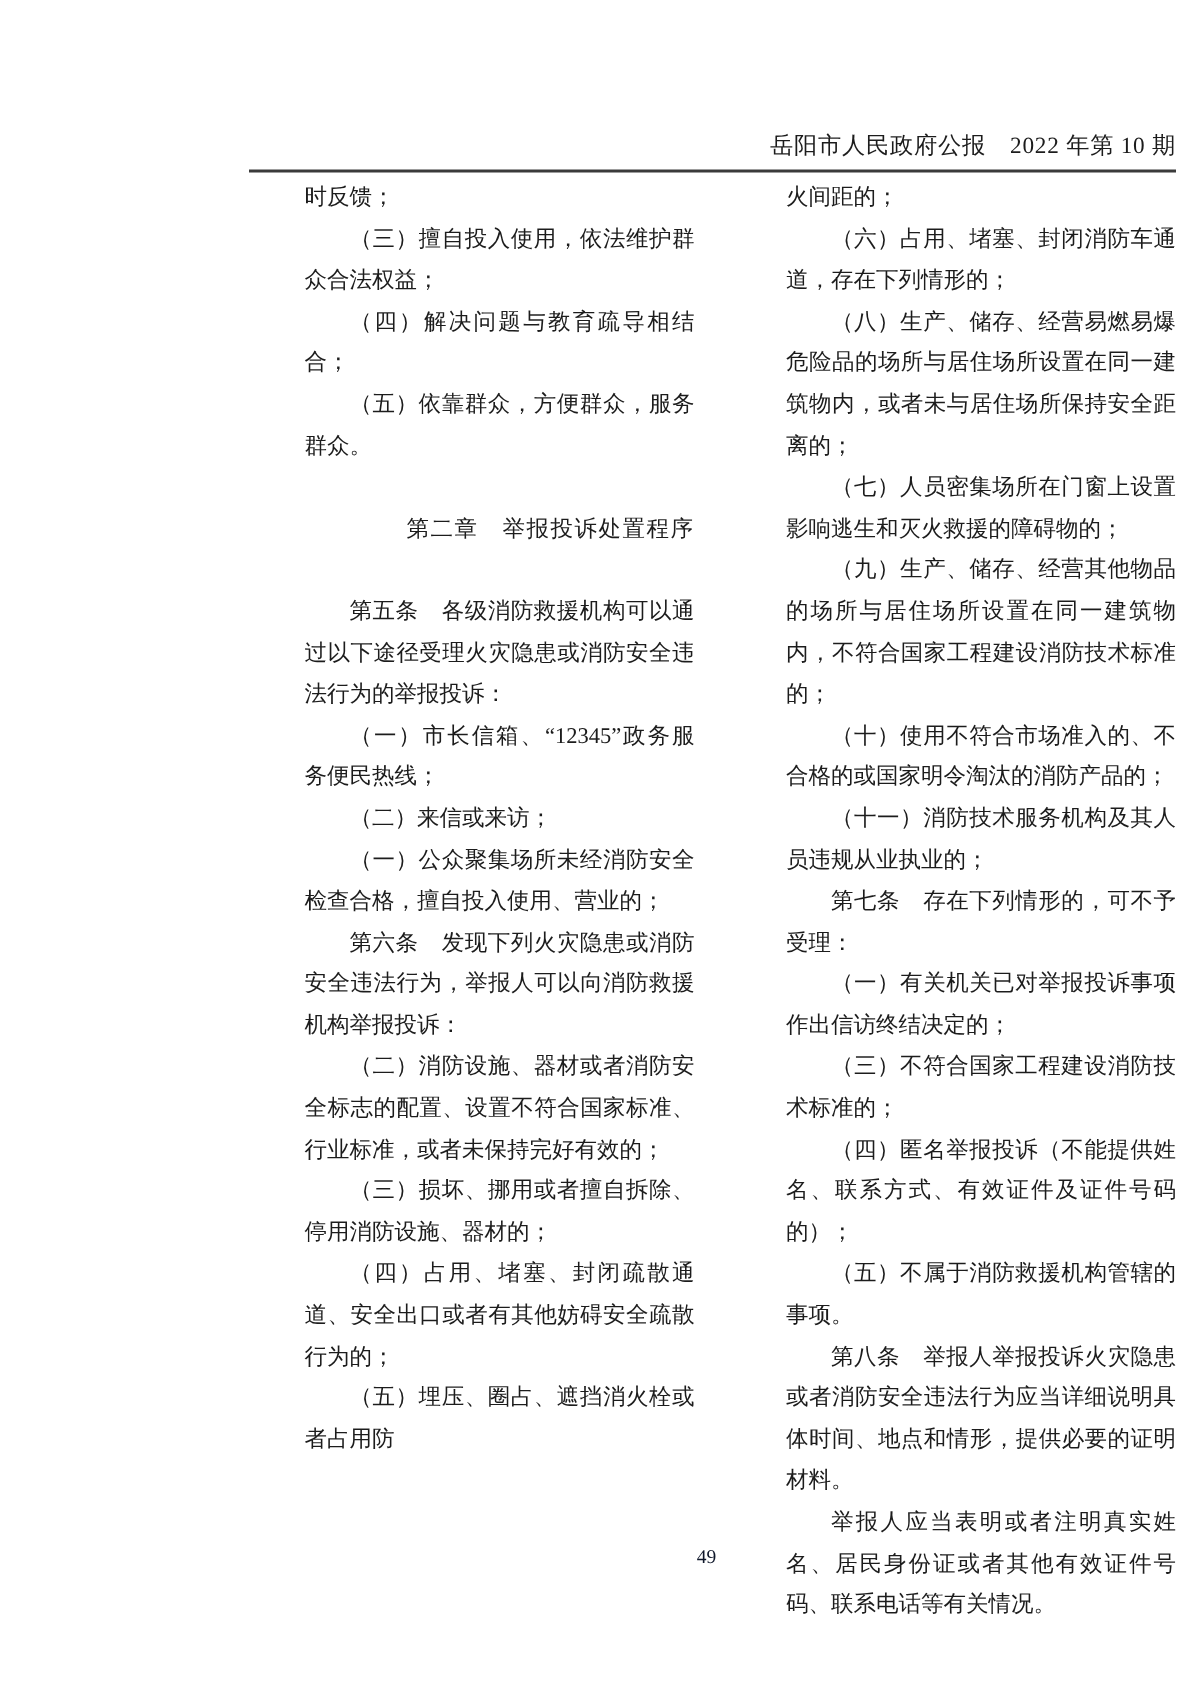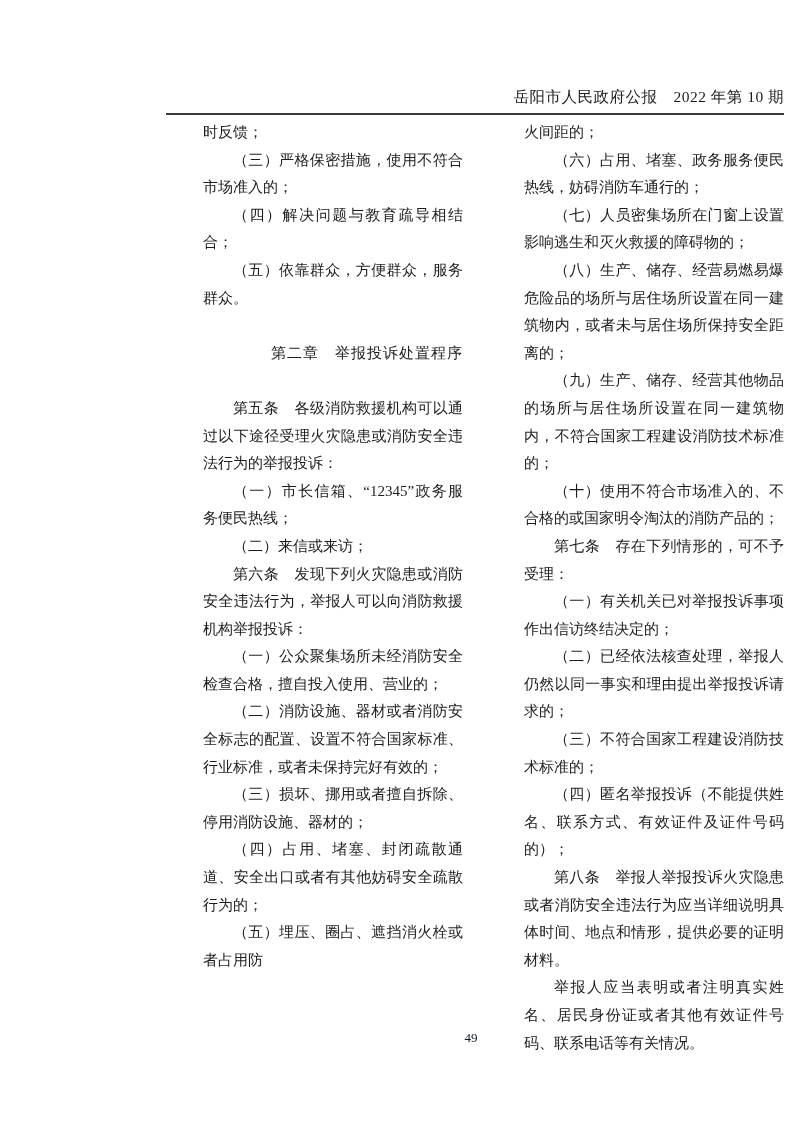--- a/index.html
+++ b/index.html
@@ -65,47 +65,48 @@
 <div class="page">
 
   <div class="header-title">岳阳市人民政府公报　2022 年第 10 期</div>
 
   <div class="header-rule"></div>
 
   <div class="body-columns">
 
     <div class="column">
       <p class="continuation">时反馈；</p>
-      <p class="clause">（三）严格保密措施，使用不符合市场准入的；</p>
+      <p class="clause">（三）擅自投入使用，依法维护群众合法权益；</p>
       <p class="clause">（四）解决问题与教育疏导相结合；</p>
       <p class="clause">（五）依靠群众，方便群众，服务群众。</p>
       <p class="chapter">第二章　举报投诉处置程序</p>
       <p class="clause">第五条　各级消防救援机构可以通过以下途径受理火灾隐患或消防安全违法行为的举报投诉：</p>
       <p class="clause">（一）市长信箱、“12345”政务服务便民热线；</p>
       <p class="clause">（二）来信或来访；</p>
+      <p class="clause">（一）公众聚集场所未经消防安全检查合格，擅自投入使用、营业的；</p>
       <p class="clause">第六条　发现下列火灾隐患或消防安全违法行为，举报人可以向消防救援机构举报投诉：</p>
-      <p class="clause">（一）公众聚集场所未经消防安全检查合格，擅自投入使用、营业的；</p>
       <p class="clause">（二）消防设施、器材或者消防安全标志的配置、设置不符合国家标准、行业标准，或者未保持完好有效的；</p>
       <p class="clause">（三）损坏、挪用或者擅自拆除、停用消防设施、器材的；</p>
       <p class="clause">（四）占用、堵塞、封闭疏散通道、安全出口或者有其他妨碍安全疏散行为的；</p>
       <p class="clause">（五）埋压、圈占、遮挡消火栓或者占用防</p>
     </div>
 
     <div class="column">
       <p class="continuation">火间距的；</p>
-      <p class="clause">（六）占用、堵塞、政务服务便民热线，妨碍消防车通行的；</p>
+      <p class="clause">（六）占用、堵塞、封闭消防车通道，存在下列情形的；</p>
+      <p class="clause">（八）生产、储存、经营易燃易爆危险品的场所与居住场所设置在同一建筑物内，或者未与居住场所保持安全距离的；</p>
       <p class="clause">（七）人员密集场所在门窗上设置影响逃生和灭火救援的障碍物的；</p>
-      <p class="clause">（八）生产、储存、经营易燃易爆危险品的场所与居住场所设置在同一建筑物内，或者未与居住场所保持安全距离的；</p>
       <p class="clause">（九）生产、储存、经营其他物品的场所与居住场所设置在同一建筑物内，不符合国家工程建设消防技术标准的；</p>
       <p class="clause">（十）使用不符合市场准入的、不合格的或国家明令淘汰的消防产品的；</p>
+      <p class="clause">（十一）消防技术服务机构及其人员违规从业执业的；</p>
       <p class="clause">第七条　存在下列情形的，可不予受理：</p>
       <p class="clause">（一）有关机关已对举报投诉事项作出信访终结决定的；</p>
-      <p class="clause">（二）已经依法核查处理，举报人仍然以同一事实和理由提出举报投诉请求的；</p>
       <p class="clause">（三）不符合国家工程建设消防技术标准的；</p>
       <p class="clause">（四）匿名举报投诉（不能提供姓名、联系方式、有效证件及证件号码的）；</p>
+      <p class="clause">（五）不属于消防救援机构管辖的事项。</p>
       <p class="clause">第八条　举报人举报投诉火灾隐患或者消防安全违法行为应当详细说明具体时间、地点和情形，提供必要的证明材料。</p>
       <p class="clause">举报人应当表明或者注明真实姓名、居民身份证或者其他有效证件号码、联系电话等有关情况。</p>
     </div>
 
   </div>
 
   <div class="page-number">49</div>
 
 </div>
 

